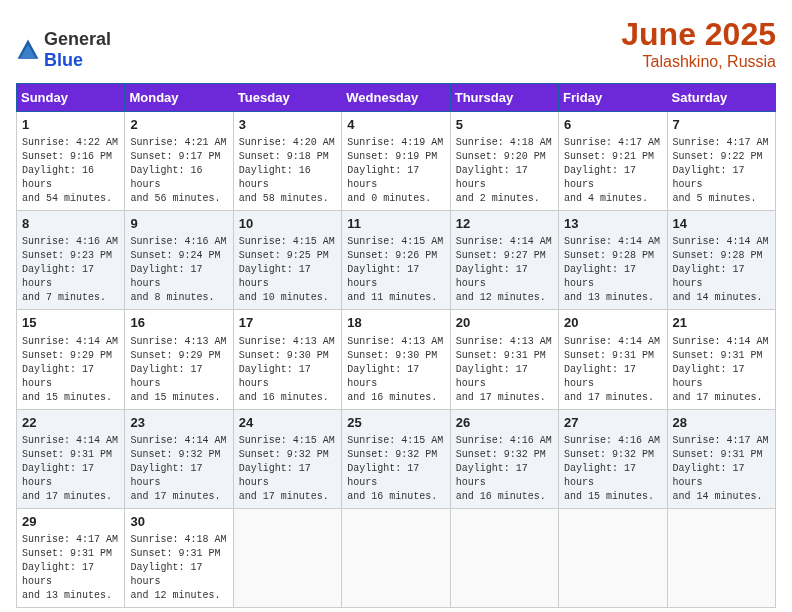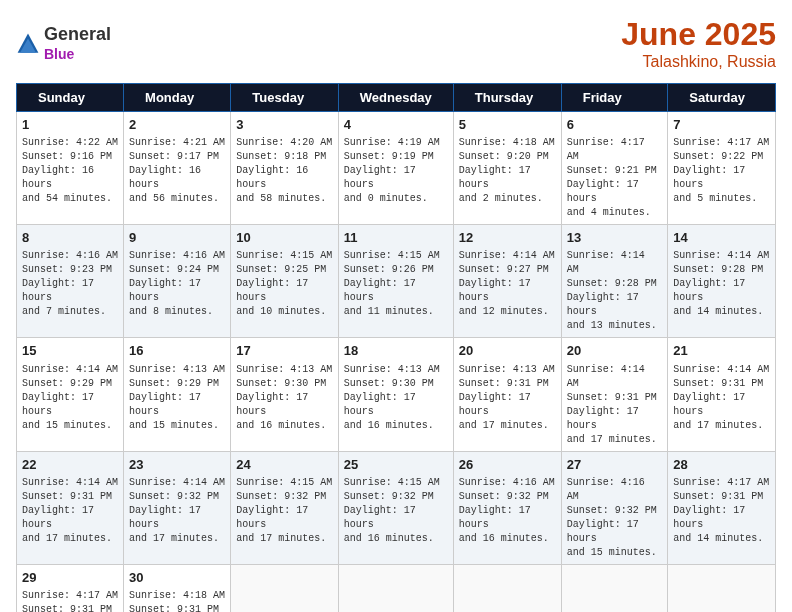--- a/index.html
+++ b/index.html
@@ -6,21 +6,21 @@
     body {
       font-family: Arial, sans-serif;
       background: #fff;
       width: 792px;
       min-height: 612px;
       padding: 16px;
     }
     .header {
       display: flex;
       justify-content: space-between;
-      align-items: center;
+      align-items: flex-end;
       margin-bottom: 12px;
     }
     .logo {
       display: flex;
       align-items: center;
       gap: 4px;
     }
     .logo-icon {
       width: 24px;
       height: 24px;
@@ -36,25 +36,25 @@
     .title-location {
       font-size: 16px;
       color: #c2410c;
     }
     .calendar {
       width: 100%;
       border-collapse: collapse;
       border: 1px solid #ccc;
     }
     .calendar th {
-      background-color: #0f172a;
+      background-color: #6d28d9;
       color: #fff;
       font-size: 13px;
       font-weight: bold;
-      padding: 6px 21px;
+      padding: 6px 4px;
       text-align: left;
       border: 1px solid #1a5fa8;
     }
     .calendar td {
       vertical-align: top;
       border: 1px solid #ccc;
       padding: 4px 5px;
       font-size: 10px;
       line-height: 1.4;
       width: calc(100% / 7);
@@ -84,21 +84,21 @@
 <body>
 
 <div class="header">
   <div class="logo">
     <svg class="logo-icon" viewBox="0 0 30 30" xmlns="http://www.w3.org/2000/svg">
       <polygon points="15,2 28,26 2,26" fill="#1a5fa8"></polygon>
       <polygon points="15,8 25,26 5,26" fill="#3a7fc8"></polygon>
     </svg>
     <div>
       <span style="font-size:18px;font-weight:bold;color:#333;">General</span><br>
-      <span style="font-size:14px;font-weight:bold;color:#a21caf;">Blue</span>
+      <span style="font-size:18px;font-weight:bold;color:#1d4ed8;">Blue</span>
     </div>
   </div>
   <div class="title-block">
     <div class="title-month">June 2025</div>
     <div class="title-location">Talashkino, Russia</div>
   </div>
 </div>
 
 <table class="calendar">
   <thead>

